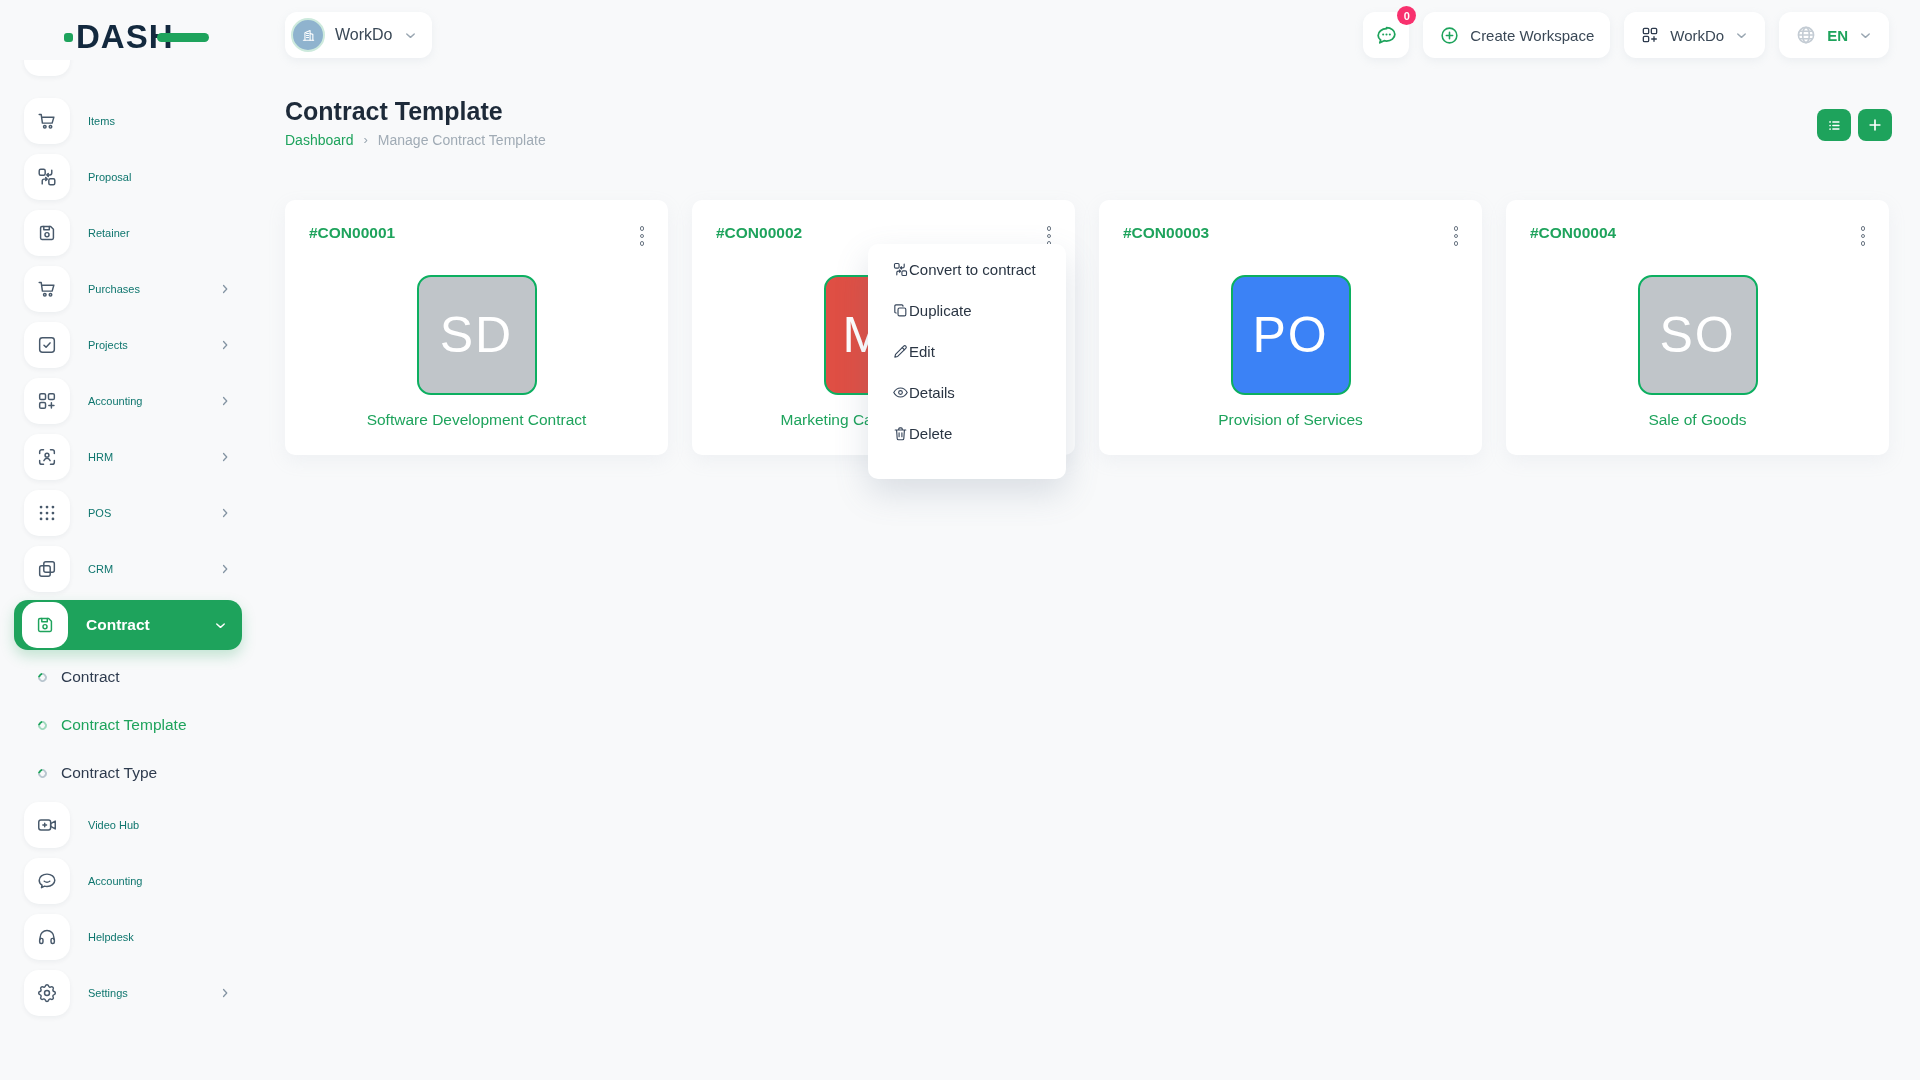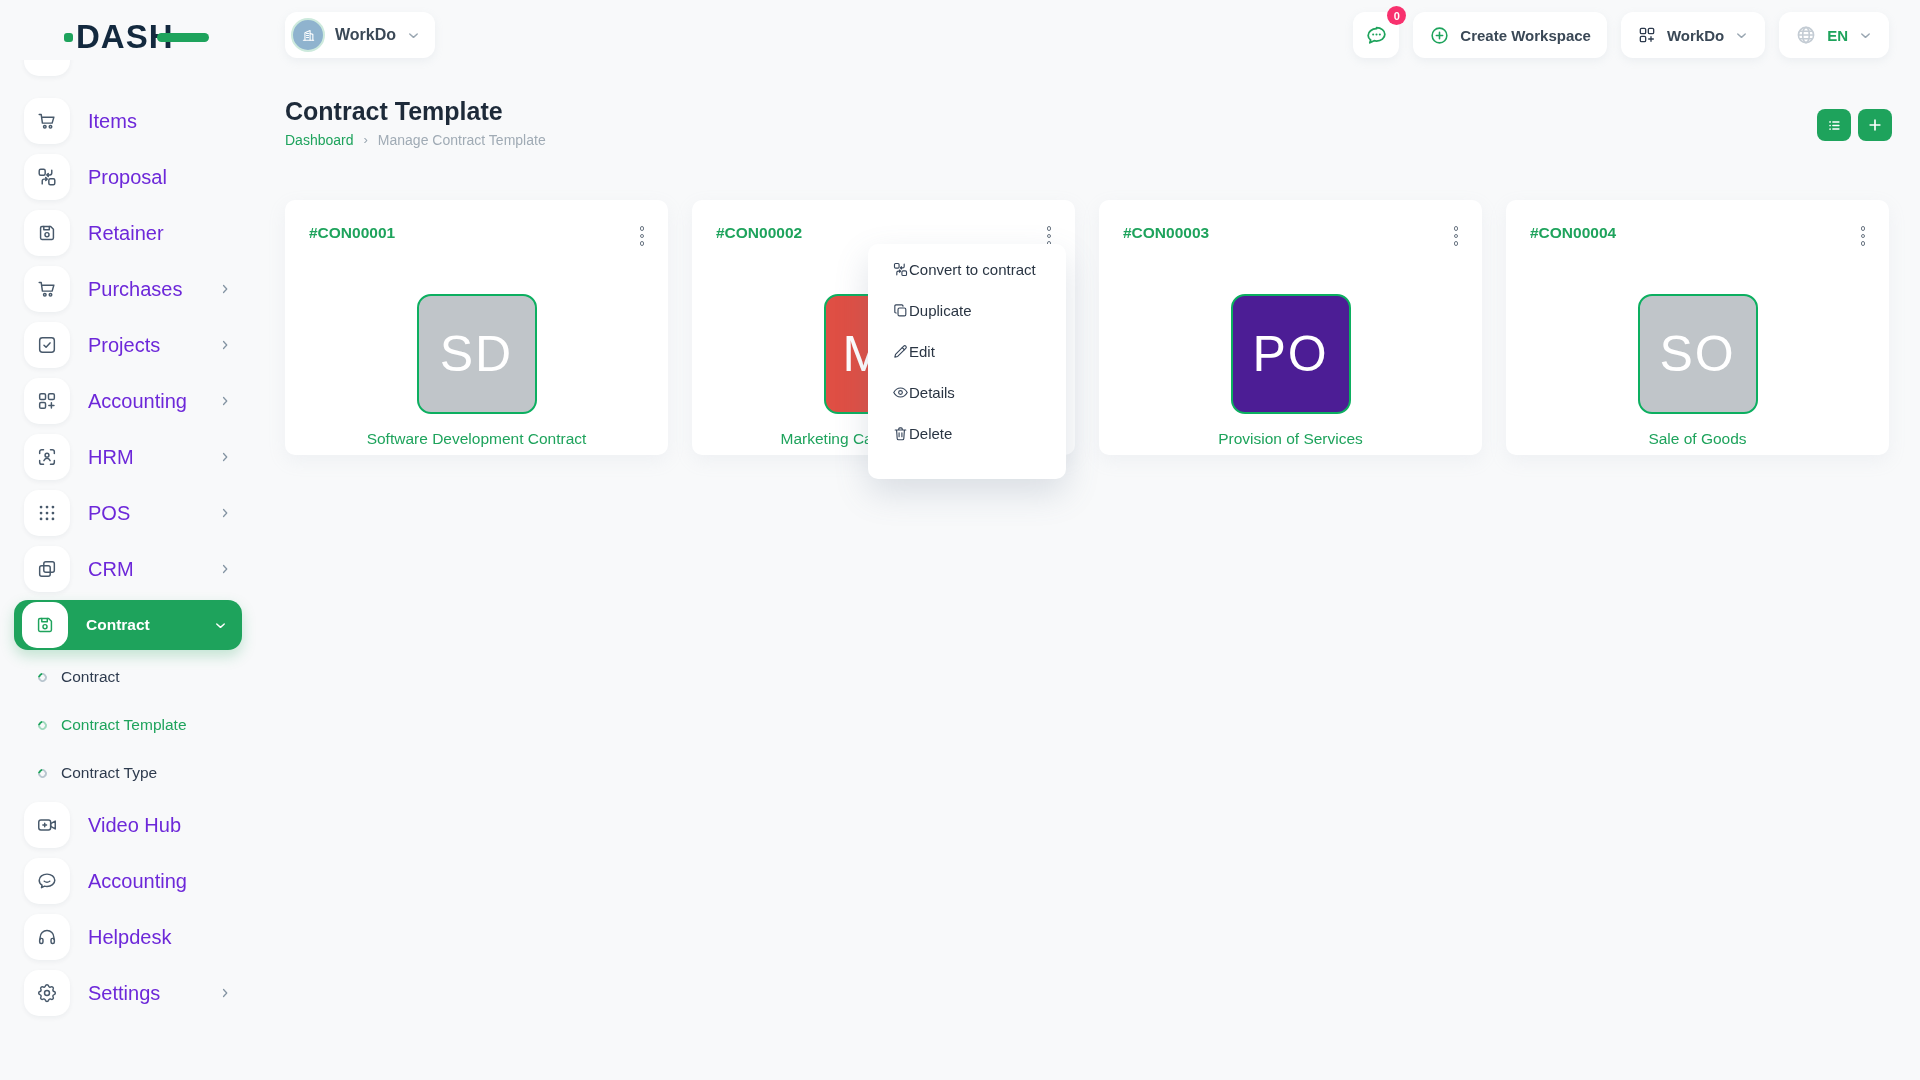--- a/index.html
+++ b/index.html
@@ -27,31 +27,31 @@
     font-size:15px; color:#3a4856; cursor:pointer;
   }
   .ws-chip { position:absolute; left:285px; top:12px; padding:0 14px 0 6px; font-size:16px; font-weight:500; }
   .ws-avatar { width:34px; height:34px; border-radius:50%; background:#8fb3ce; border:2px solid #cdeadd;
     display:flex; align-items:center; justify-content:center; color:#fff; }
   .header-right { position:absolute; right:31px; top:12px; display:flex; gap:14px; align-items:center; }
   .icon-chip { width:46px; justify-content:center; padding:0; position:relative; }
   .badge { position:absolute; top:-6px; right:-7px; min-width:19px; height:19px; border-radius:10px;
     background:#f8316e; color:#fff; font-size:11px; font-weight:700;
     display:flex; align-items:center; justify-content:center; padding:0 4px; }
-  .chip .lbl { font-weight:700; }
+  .chip .lbl { font-weight:400; }
   .lang-code { color:#1EA35C; font-weight:700; }
   .chev { color:#9aa7b2; }
 
   
   .sidebar { position:absolute; left:0; top:60px; bottom:0; width:256px; overflow:hidden; }
   .side-peek { position:absolute; top:-30px; left:24px; width:46px; height:46px; border-radius:15px;
     background:#fff; box-shadow:0 2px 5px rgba(25,39,52,0.05); }
   .side-list { padding-top:33px; }
   .side-item { height:56px; display:flex; align-items:center; gap:18px; padding:0 24px; cursor:pointer;
-    font-size:20px; font-weight:500; color:#6d28d9; }
+    font-size:11px; font-weight:500; color:#0f766e; }
   .icon-box { width:46px; height:46px; min-width:46px; border-radius:15px; background:#fff;
     box-shadow:0 2px 5px rgba(25,39,52,0.05); display:flex; align-items:center; justify-content:center;
     color:#48596b; }
   .side-item .chev-r { margin-left:auto; color:#8494a3; }
   .side-item-active-wrap { height:56px; padding:0 14px; display:flex; align-items:center; }
   .active-bar { height:50px; width:100%; background:#1EA35C; border-radius:14px; display:flex;
     align-items:center; gap:18px; padding:0 14px 0 8px; cursor:pointer; color:#fff; font-size:15.5px; font-weight:700;
     box-shadow:0 6px 14px rgba(30,163,92,0.25); }
   .active-bar .icon-box { box-shadow:none; color:#1EA35C; }
   .active-bar .chev-d { margin-left:auto; color:#fff; }
@@ -72,21 +72,21 @@
   .sq-btn { width:34px; height:32px; border-radius:8px; background:#1EA35C; border:none; cursor:pointer;
     display:flex; align-items:center; justify-content:center; color:#fff; }
 
   
   .cards { position:absolute; left:285px; top:200px; display:grid; grid-template-columns:repeat(4,383px); gap:24px; z-index:1; }
   .card { background:#fff; border-radius:10px; height:255px; padding:24px 24px 7px; position:relative;
     box-shadow:0 6px 18px rgba(169,184,200,0.12); }
   .card-id { color:#1EA35C; font-size:15.5px; font-weight:700; cursor:pointer; }
   .kebab { position:absolute; top:24px; right:22px; display:flex; flex-direction:column; gap:3px; cursor:pointer; padding:2px; }
   .kebab i { width:4.5px; height:4.5px; border:1.4px solid #6b7683; border-radius:50%; display:block; }
-  .avatar { width:120px; height:120px; margin:52px auto 0; border-radius:14px; border:2.5px solid #0CAF60;
+  .avatar { width:120px; height:120px; margin:33px auto 0; border-radius:14px; border:2.5px solid #0CAF60;
     display:flex; align-items:center; justify-content:center; color:#fff; font-size:50px; letter-spacing:2px;
     font-weight:400; cursor:pointer; }
   .card-label { margin-top:16px; text-align:center; color:#1EA35C; font-size:15.5px; cursor:pointer; white-space:nowrap; }
 
   
   .ctx-menu { position:absolute; left:868px; top:244px; width:198px; background:#fff; border-radius:10px;
     box-shadow:0 14px 34px rgba(95,116,141,0.20); padding:17px 0 13px; z-index:20; }
   .ctx-item { height:41px; display:flex; align-items:flex-start; gap:0; padding:0 24px; cursor:pointer;
     font-size:15px; color:#2a3543; }
   .ctx-item svg { color:#36455a; }
@@ -524,21 +524,21 @@
     <div class="card-label">Marketing Campaign Contract</div>
   </div>
 
   <div class="card">
     <span class="card-id">#CON00003</span>
     <span class="kebab">
         <i></i>
         <i></i>
         <i></i>
       </span>
-    <div class="avatar" style="background-color: #4c1d95;">PO</div>
+    <div class="avatar" style="background-color: #3b82f6;">PO</div>
     <div class="card-label">Provision of Services</div>
   </div>
 
   <div class="card">
     <span class="card-id">#CON00004</span>
     <span class="kebab">
         <i></i>
         <i></i>
         <i></i>
       </span>

